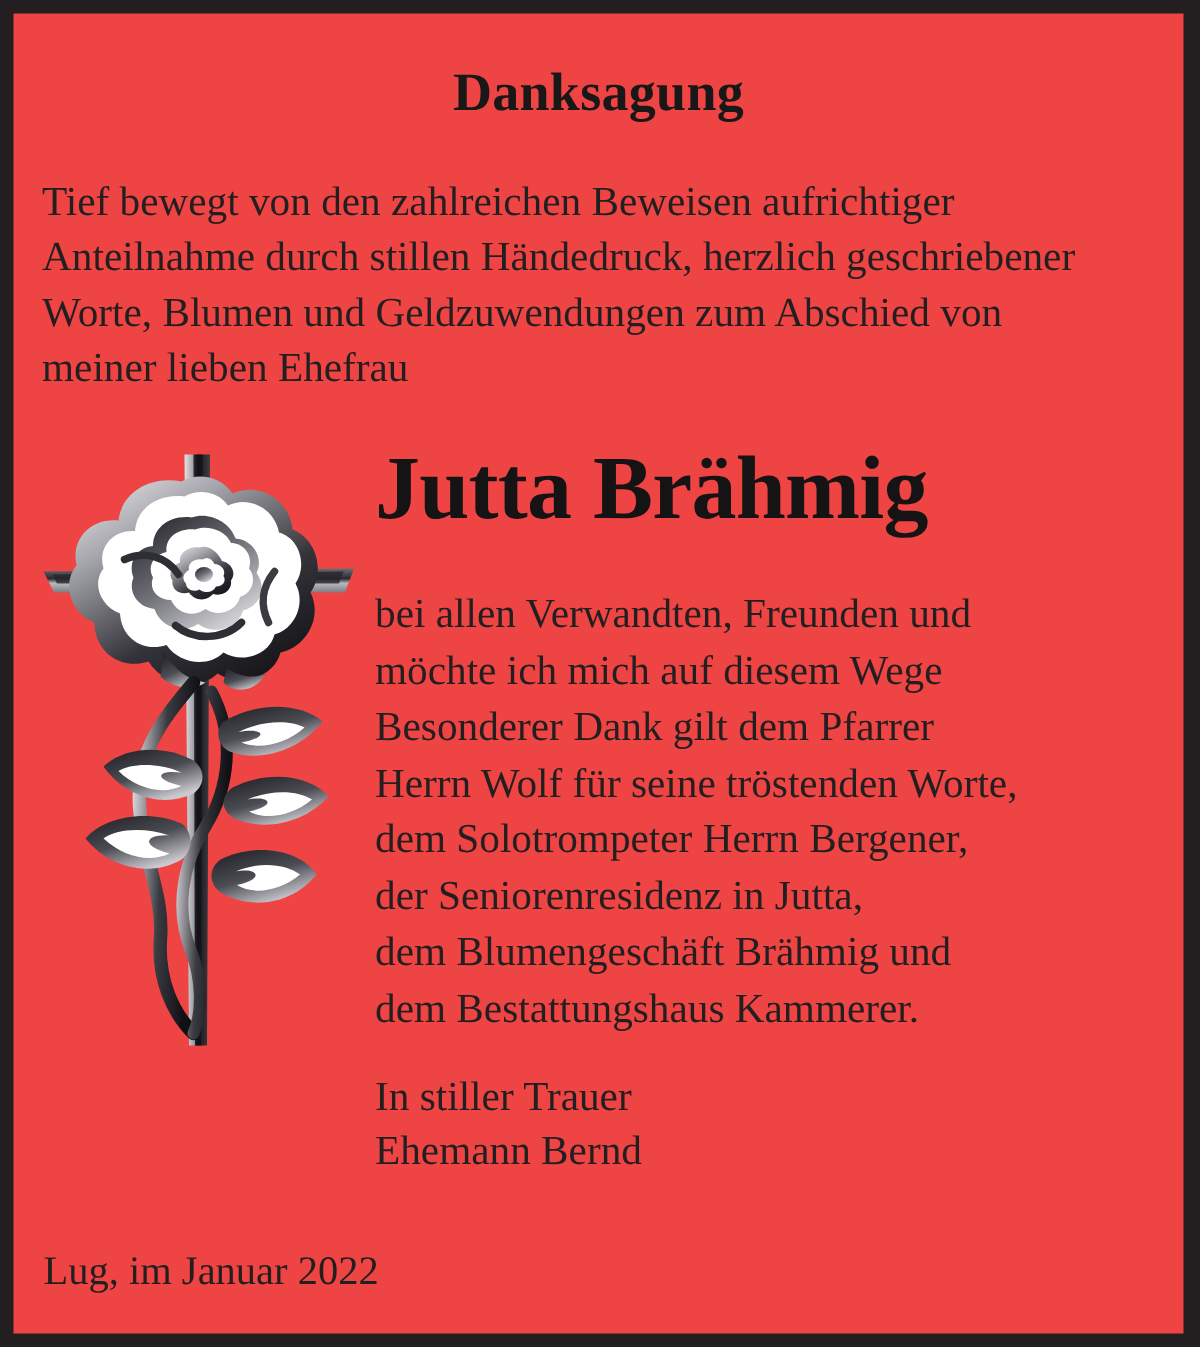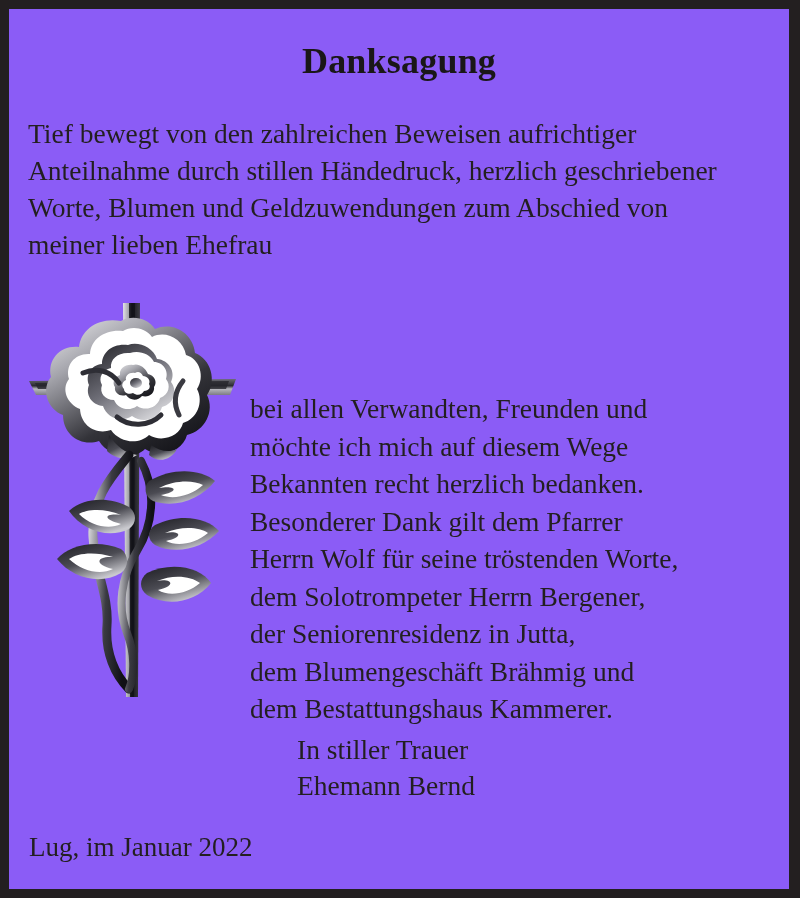--- a/index.html
+++ b/index.html
@@ -22,21 +22,21 @@
     height: 898px;
     background: #231f20;
     box-sizing: border-box;
     padding: 9px 11px 9px 9px;
   }
 
   .obituary-card {
     position: relative;
     width: 100%;
     height: 100%;
-    background: #8b5cf6;
+    background: #ef4444;
     box-sizing: border-box;
     overflow: hidden;
   }
 
   
   .title {
     position: absolute;
     left: 0;
     top: 33px;
     width: 100%;
@@ -92,25 +92,24 @@
     font-size: 27.5px;
     line-height: 37.5px;
     color: #231f20;
   }
   .body-text .line { display: block; white-space: nowrap; }
 
   
   .signature {
     position: absolute;
     left: 241px;
-    top: 723px;
+    top: 704px;
     font-size: 27.5px;
     line-height: 36px;
     color: #231f20;
-    margin-left: 47px;
   }
   .signature .mourning { display: block; white-space: nowrap; }
   .signature .signer {
     display: block;
     font-weight: normal;
     white-space: nowrap;
   }
 
   
   .place-date {
@@ -248,25 +247,25 @@
                    C68,279 72,271 88,272 Z" fill="#ffffff"></path>
 
           <path d="M122,288 C146,276 176,282 186,298 C170,318 142,322 122,310
                    C114,304 114,294 122,288 Z" fill="url(#gLeaf)"></path>
           <path d="M132,296 C148,289 166,291 175,298 C162,309 144,312 133,305
                    C152,301 147,293 132,296 Z" fill="#ffffff"></path>
         </g>
       </svg>
     </div>
 
+    <div class="deceased-name">Jutta Brähmig</div>
 
     <div class="body-text">
       <span class="line">bei allen Verwandten, Freunden und</span>
       <span class="line">möchte ich mich auf diesem Wege</span>
-      <span class="line">Bekannten recht herzlich bedanken.</span>
       <span class="line">Besonderer Dank gilt dem Pfarrer</span>
       <span class="line">Herrn Wolf für seine tröstenden Worte,</span>
       <span class="line">dem Solotrompeter Herrn Bergener,</span>
       <span class="line">der Seniorenresidenz in Jutta,</span>
       <span class="line">dem Blumengeschäft Brähmig und</span>
       <span class="line">dem Bestattungshaus Kammerer.</span>
     </div>
 
     <div class="signature">
       <span class="mourning">In stiller Trauer</span>

